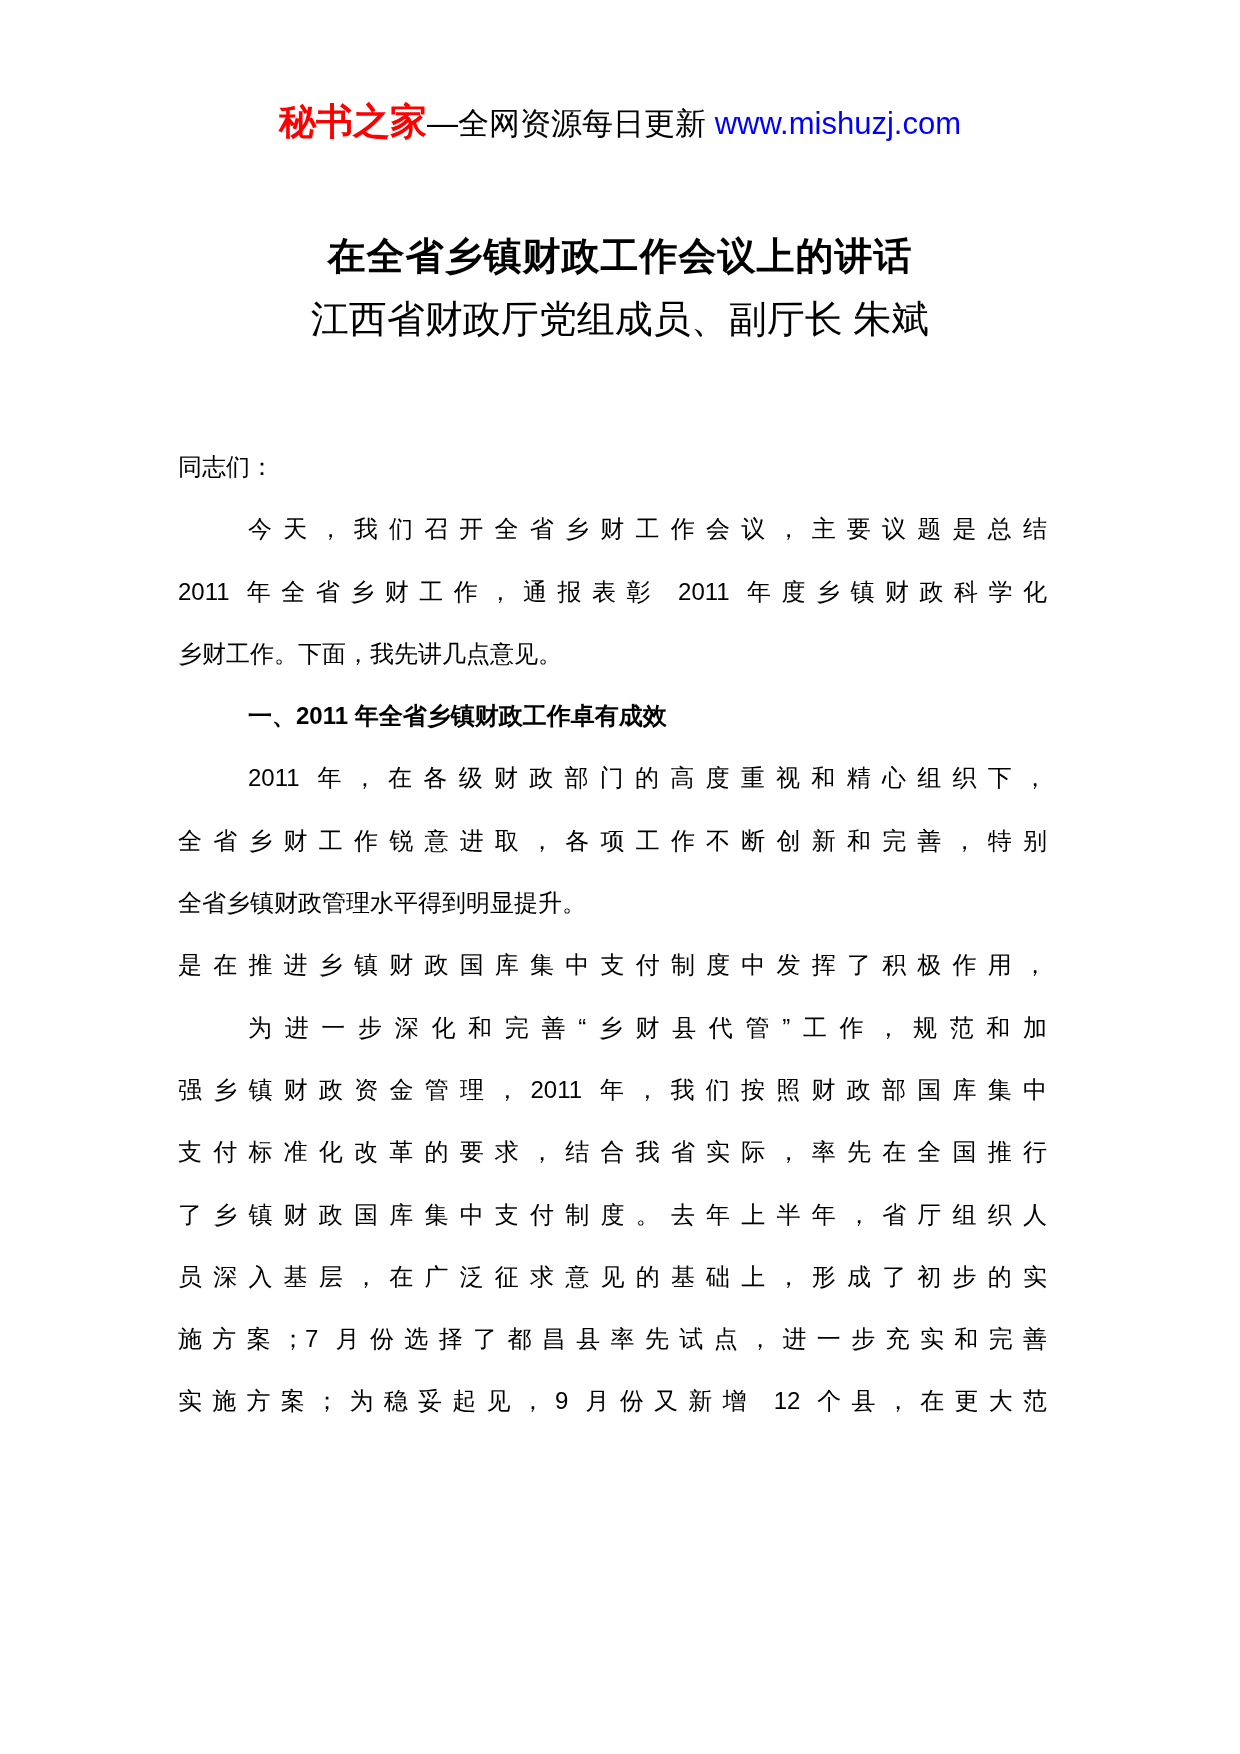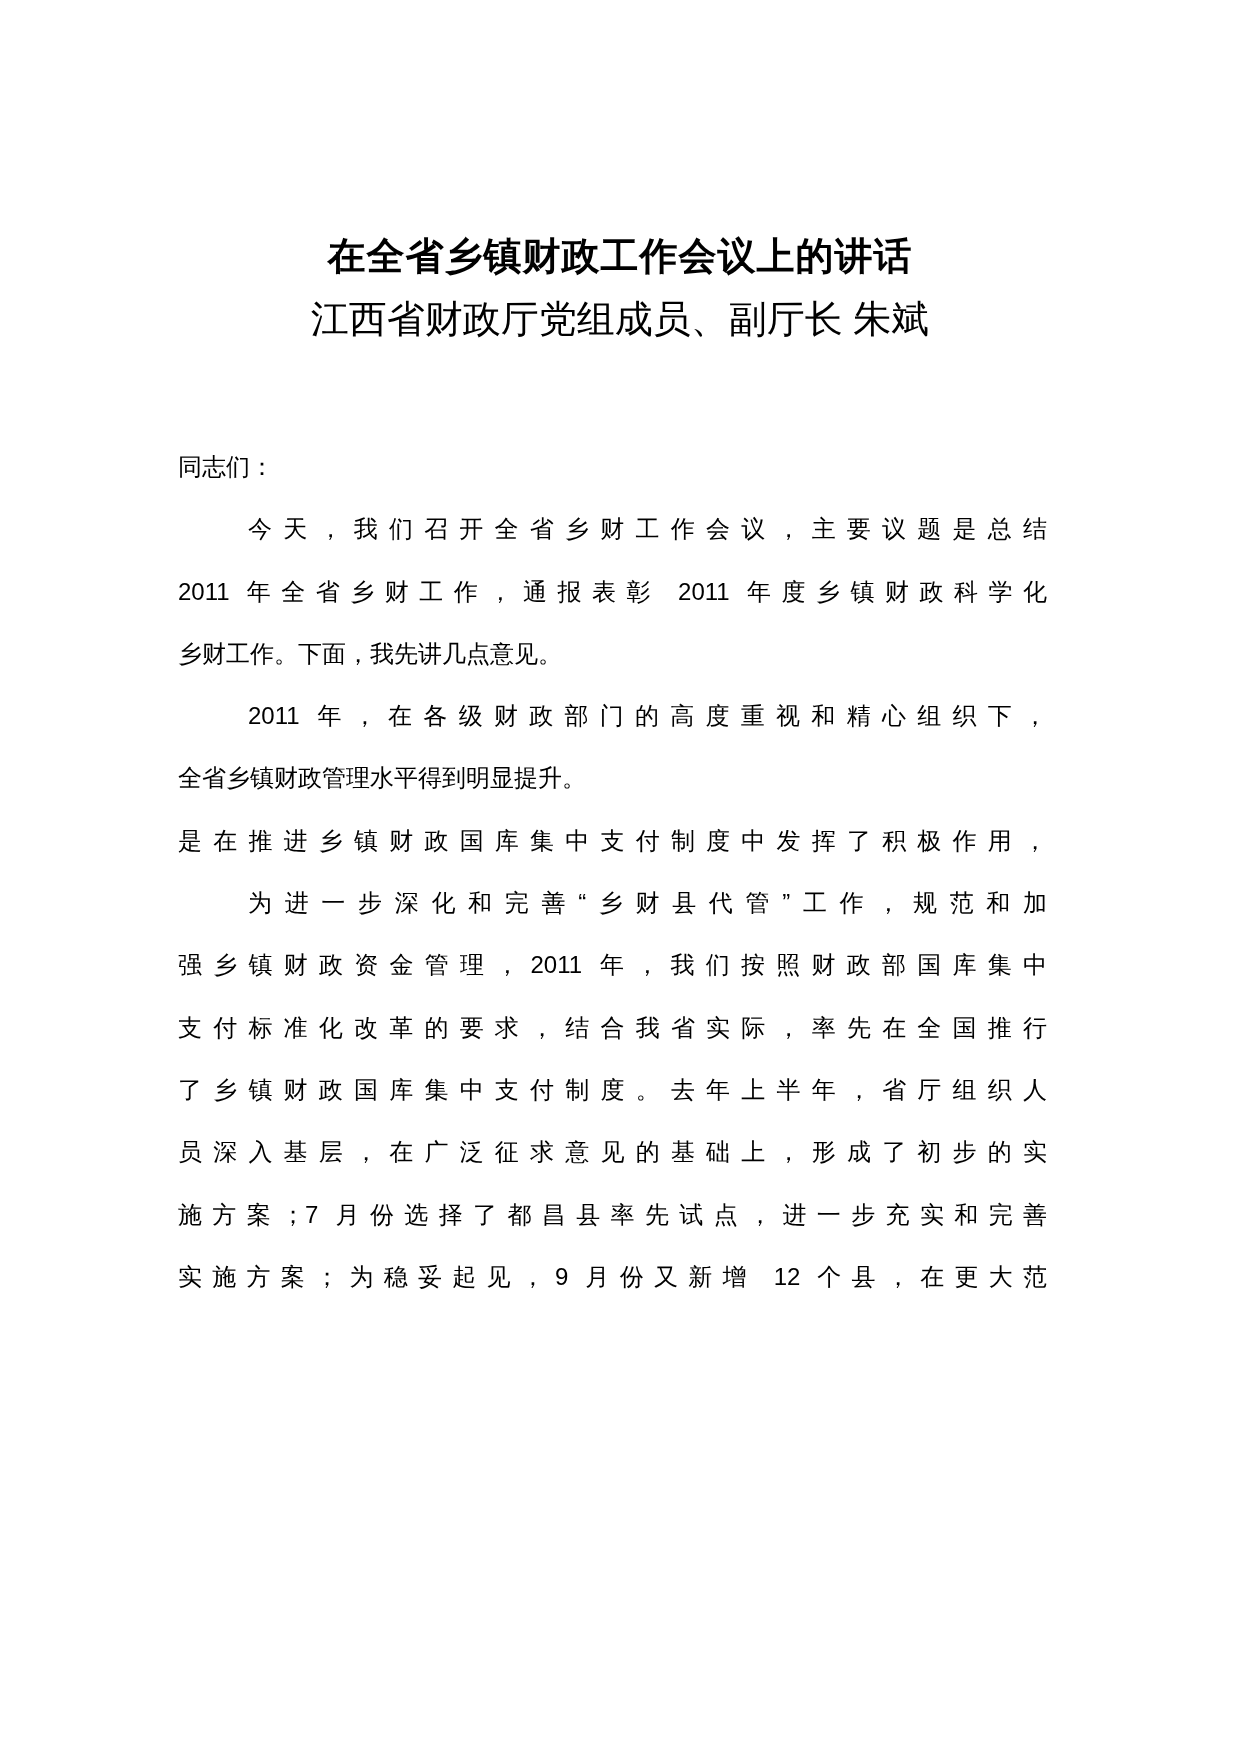--- a/index.html
+++ b/index.html
@@ -62,36 +62,43 @@
     text-align:justify;
     text-align-last:justify;
   }
   .line.bold { font-weight:bold; }
 </style>
 </head>
 <body>
 
 <div class="page">
 
+  <div class="site-header">
+    <span class="brand">秘书之家</span><span class="tagline">—全网资源每日更新 </span><span class="url">www.mishuzj.com</span>
+  </div>
 
   <div class="doc-title">在全省乡镇财政工作会议上的讲话</div>
 
   <div class="doc-byline">江西省财政厅党组成员、副厅长 朱斌</div>
 
   <div class="doc-body">
       <div class="block salutation">
         <div class="line">同志们：</div>
       </div>
       <div class="block paragraph">
         <div class="line indent fill">今天，我们召开全省乡财工作会议，主要议题是总结</div>
         <div class="line fill">2011 年全省乡财工作，通报表彰 2011 年度乡镇财政科学化</div>
         <div class="line">乡财工作。下面，我先讲几点意见。</div>
       </div>
+      <div class="block section-heading">
+        <div class="line indent bold">一、2011 年全省乡镇财政工作卓有成效</div>
+      </div>
       <div class="block paragraph">
         <div class="line indent fill">2011 年，在各级财政部门的高度重视和精心组织下，</div>
+        <div class="line fill">全省乡财工作锐意进取，各项工作不断创新和完善，特别</div>
         <div class="line">全省乡镇财政管理水平得到明显提升。</div>
         <div class="line fill">是在推进乡镇财政国库集中支付制度中发挥了积极作用，</div>
       </div>
       <div class="block paragraph">
         <div class="line indent fill">为进一步深化和完善“乡财县代管”工作，规范和加</div>
         <div class="line fill">强乡镇财政资金管理，2011 年，我们按照财政部国库集中</div>
         <div class="line fill">支付标准化改革的要求，结合我省实际，率先在全国推行</div>
         <div class="line fill">了乡镇财政国库集中支付制度。去年上半年，省厅组织人</div>
         <div class="line fill">员深入基层，在广泛征求意见的基础上，形成了初步的实</div>
         <div class="line fill">施方案；7 月份选择了都昌县率先试点，进一步充实和完善</div>

